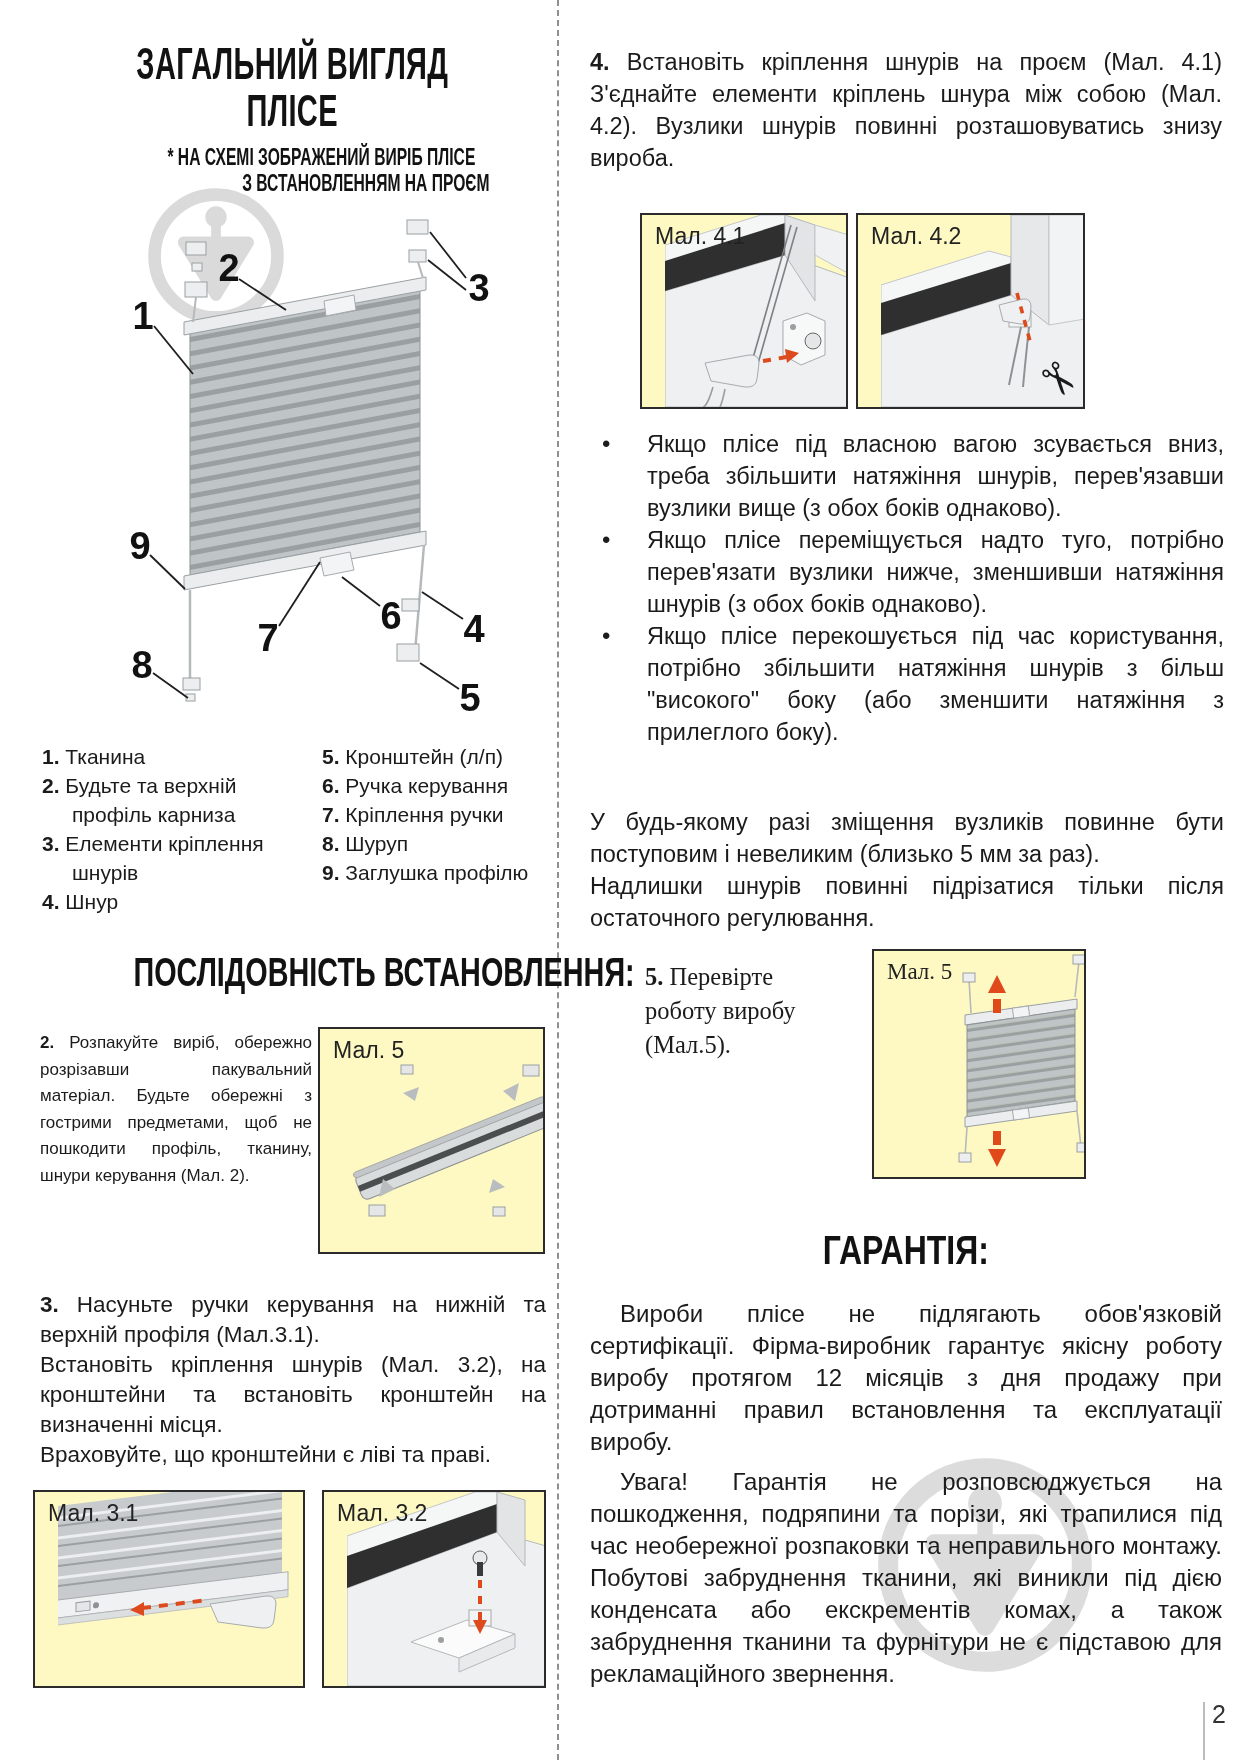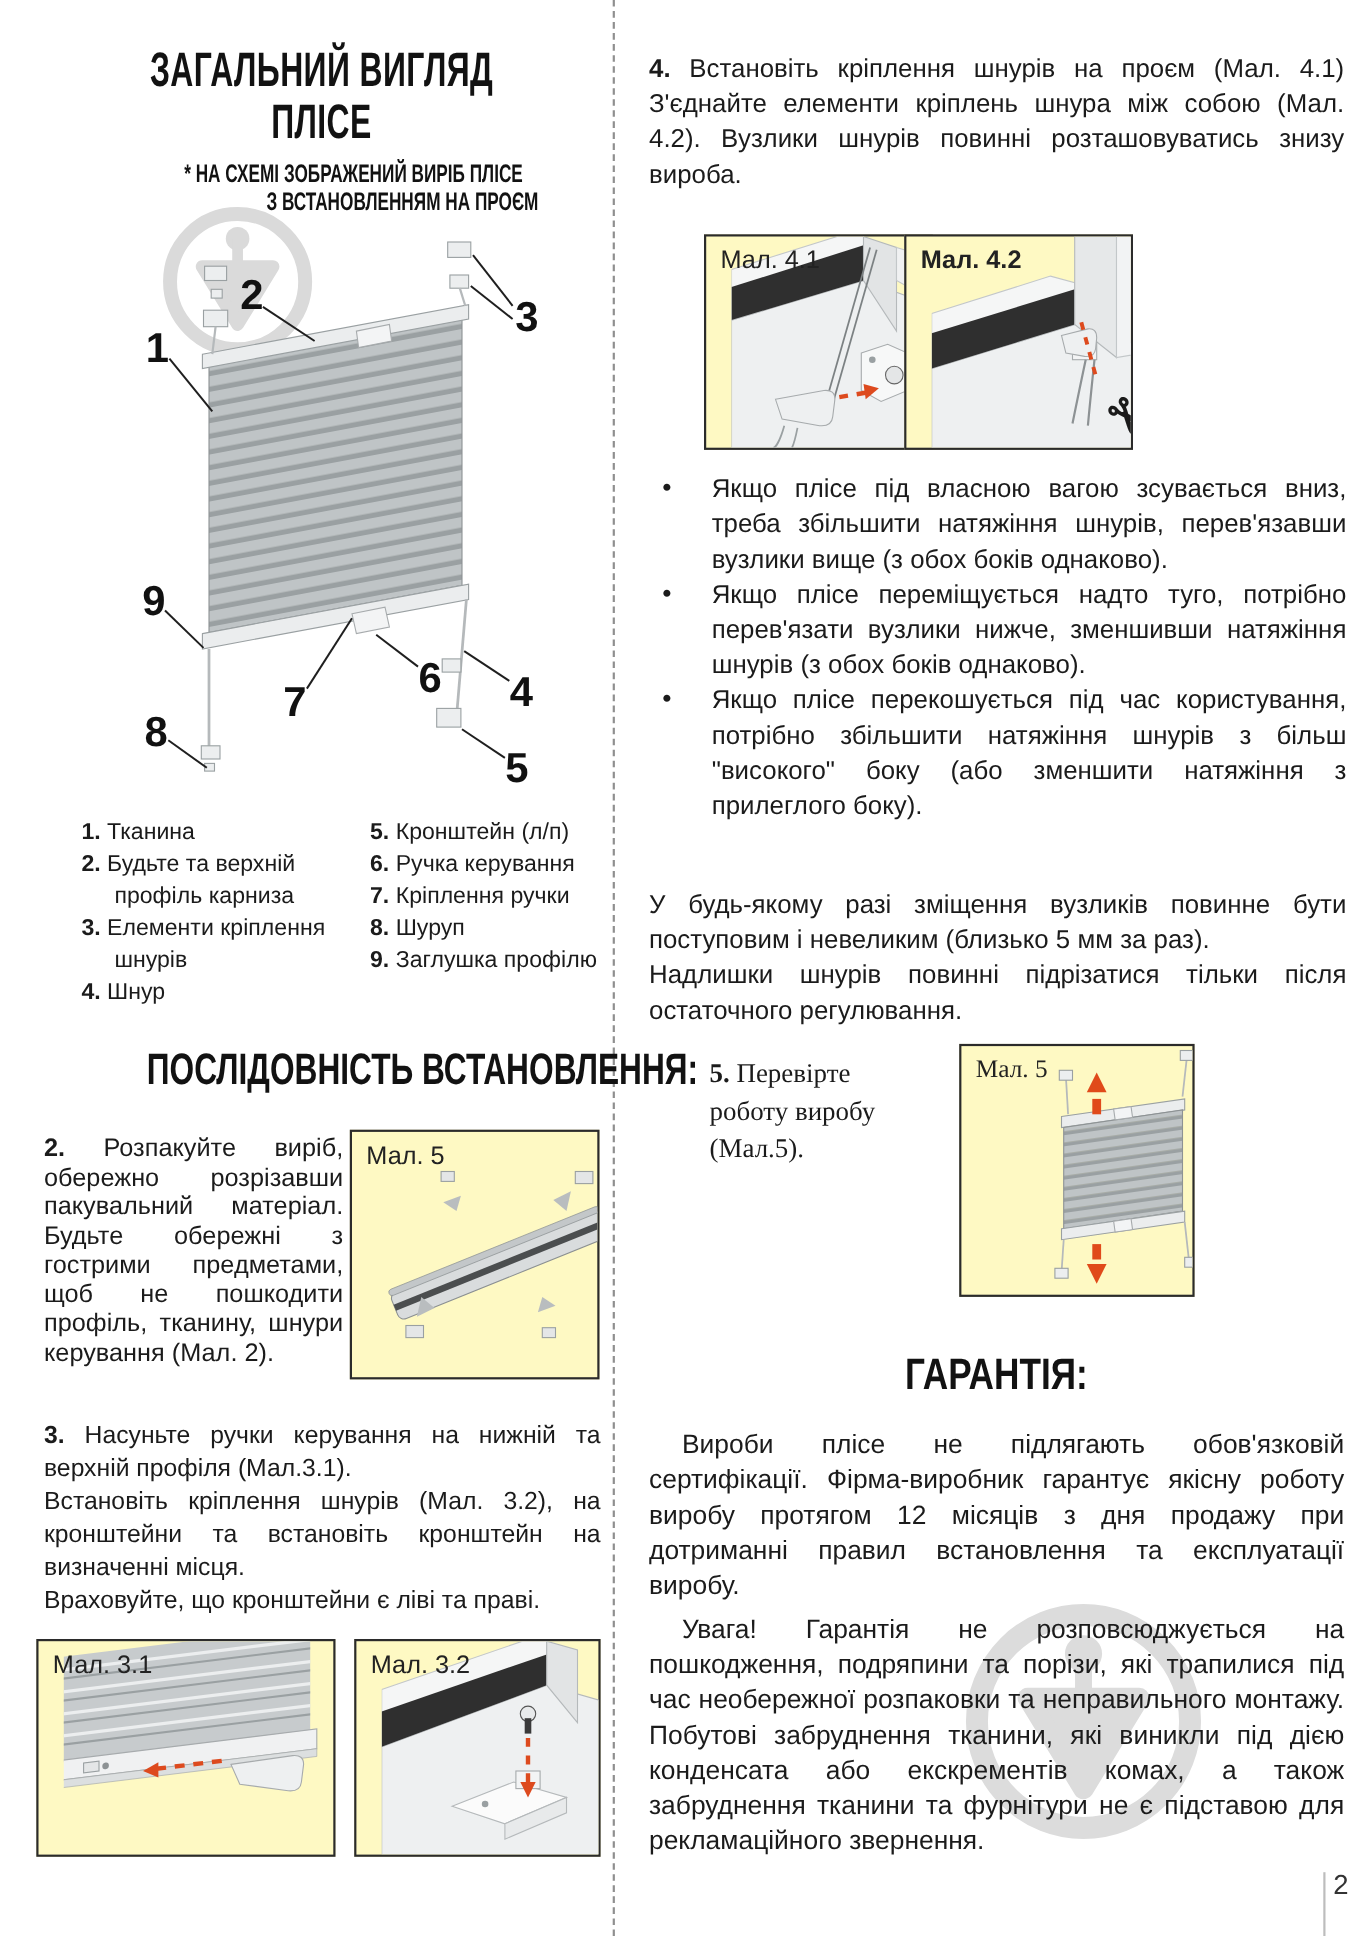--- a/index.html
+++ b/index.html
@@ -7,31 +7,31 @@
         font-family:"Liberation Sans",sans-serif;color:#1b1b1b;}
   .abs{position:absolute;}
   
   .center{text-align:center;}
   .cond{display:inline-block;white-space:nowrap;font-weight:700;transform-origin:50% 50%;}
   .t1{font-size:44px;line-height:47px;transform:scaleX(.66);letter-spacing:0.5px;color:#121212;}
   .t2{font-size:23px;line-height:26px;transform:scaleX(.68);color:#121212;}
   .t3{font-size:40px;transform:scaleX(.72);color:#121212;}
   .t4{font-size:40px;transform:scaleX(.80);color:#121212;}
   
-  .body-l{font-size:23px;line-height:26.5px;}
+  .body-l{font-size:17px;line-height:26.5px;}
   .body-l3{font-size:22.5px;line-height:30px;}
   .body-r{font-size:23.5px;line-height:32px;}
   .just{text-align:justify;text-justify:inter-word;}
   .b{font-weight:700;}
   p{margin:0;}
   
   .divider{left:557px;top:0;height:1760px;width:0;border-left:2px dashed #8f8f8f;}
   
   .legend{display:flex;font-size:21px;line-height:29px;}
-  .legend .col1{width:280px;margin-left:32px;}
+  .legend .col1{width:280px;}
   .legend .col2{width:228px;}
   .li{padding-left:30px;text-indent:-30px;}
   
   .figbox{position:absolute;background:#fef9c3;border:2px solid #2b2b2b;box-sizing:border-box;overflow:hidden;padding-left:23px;}
   .figlabel{position:absolute;top:8px;left:13px;font-size:23px;color:#222;z-index:3;}
   
   .bullet-row{position:relative;padding-left:57px;margin:0;}
   .bullet-dot{position:absolute;left:12px;top:0;font-size:24px;}
   
   .pageline{left:1203px;top:1702px;width:0;height:58px;border-left:2px solid #bdbdbd;}
@@ -252,21 +252,21 @@
       <path d="M48,172 C44,186 40,192 38,192 M60,174 C58,184 56,190 55,192" stroke="#9aa0a2" fill="none" stroke-width="1.6"></path>
       <path d="M118,106 L142,98 L160,106 L160,140 L136,150 L118,140 Z" fill="#f7f8f8" stroke="#a7abad"></path>
       <circle cx="148" cy="126" r="8" fill="#e4e6e7" stroke="#666"></circle>
       <circle cx="128" cy="112" r="3" fill="#9aa0a2"></circle>
       <g stroke="#dd4a1e" stroke-width="4" stroke-dasharray="8 8">
           <line x1="98" y1="146" x2="122" y2="142"></line>
         </g>
       <path d="M134,138 L120,134 L122,148 Z" fill="#dd4a1e"></path>
     </svg>
   </div>
-  <div class="figbox z1" style="left:822px;top:213px;width:208px;height:196px;font-weight:bold;">
+  <div class="figbox z1" style="left:856px;top:213px;width:229px;height:196px;">
     <span class="figlabel">Мал. 4.2</span>
     <svg width="204" height="192" viewBox="0 0 204 192">
       <path d="M0,120 L130,80 L204,104 L204,192 L0,192 Z" fill="#eef0f1" stroke="#b5b9bb"></path>
       <path d="M0,70 L108,36 L130,42 L130,80 L0,120 Z" fill="#f5f6f6" stroke="#c3c7c9"></path>
       <path d="M0,88 L130,48 L130,80 L0,120 Z" fill="#2f2f2f"></path>
       <path d="M130,0 L168,0 L168,110 L130,80 Z" fill="#e6e8e9" stroke="#b5b9bb"></path>
       <path d="M168,0 L204,0 L204,104 L168,110 Z" fill="#f2f3f4" stroke="#c3c7c9"></path>
       <rect x="128" y="96" width="22" height="16" fill="#f3f4f5" stroke="#a7abad"></rect>
       <path d="M140,112 Q132,150 128,170 M148,112 Q144,150 142,172" stroke="#8d9294" fill="none" stroke-width="2"></path>
       <path d="M118,90 L142,84 Q150,83 150,92 L149,102 Q148,110 139,109 L122,106 Z" fill="#eef0f1" stroke="#a7abad"></path>

